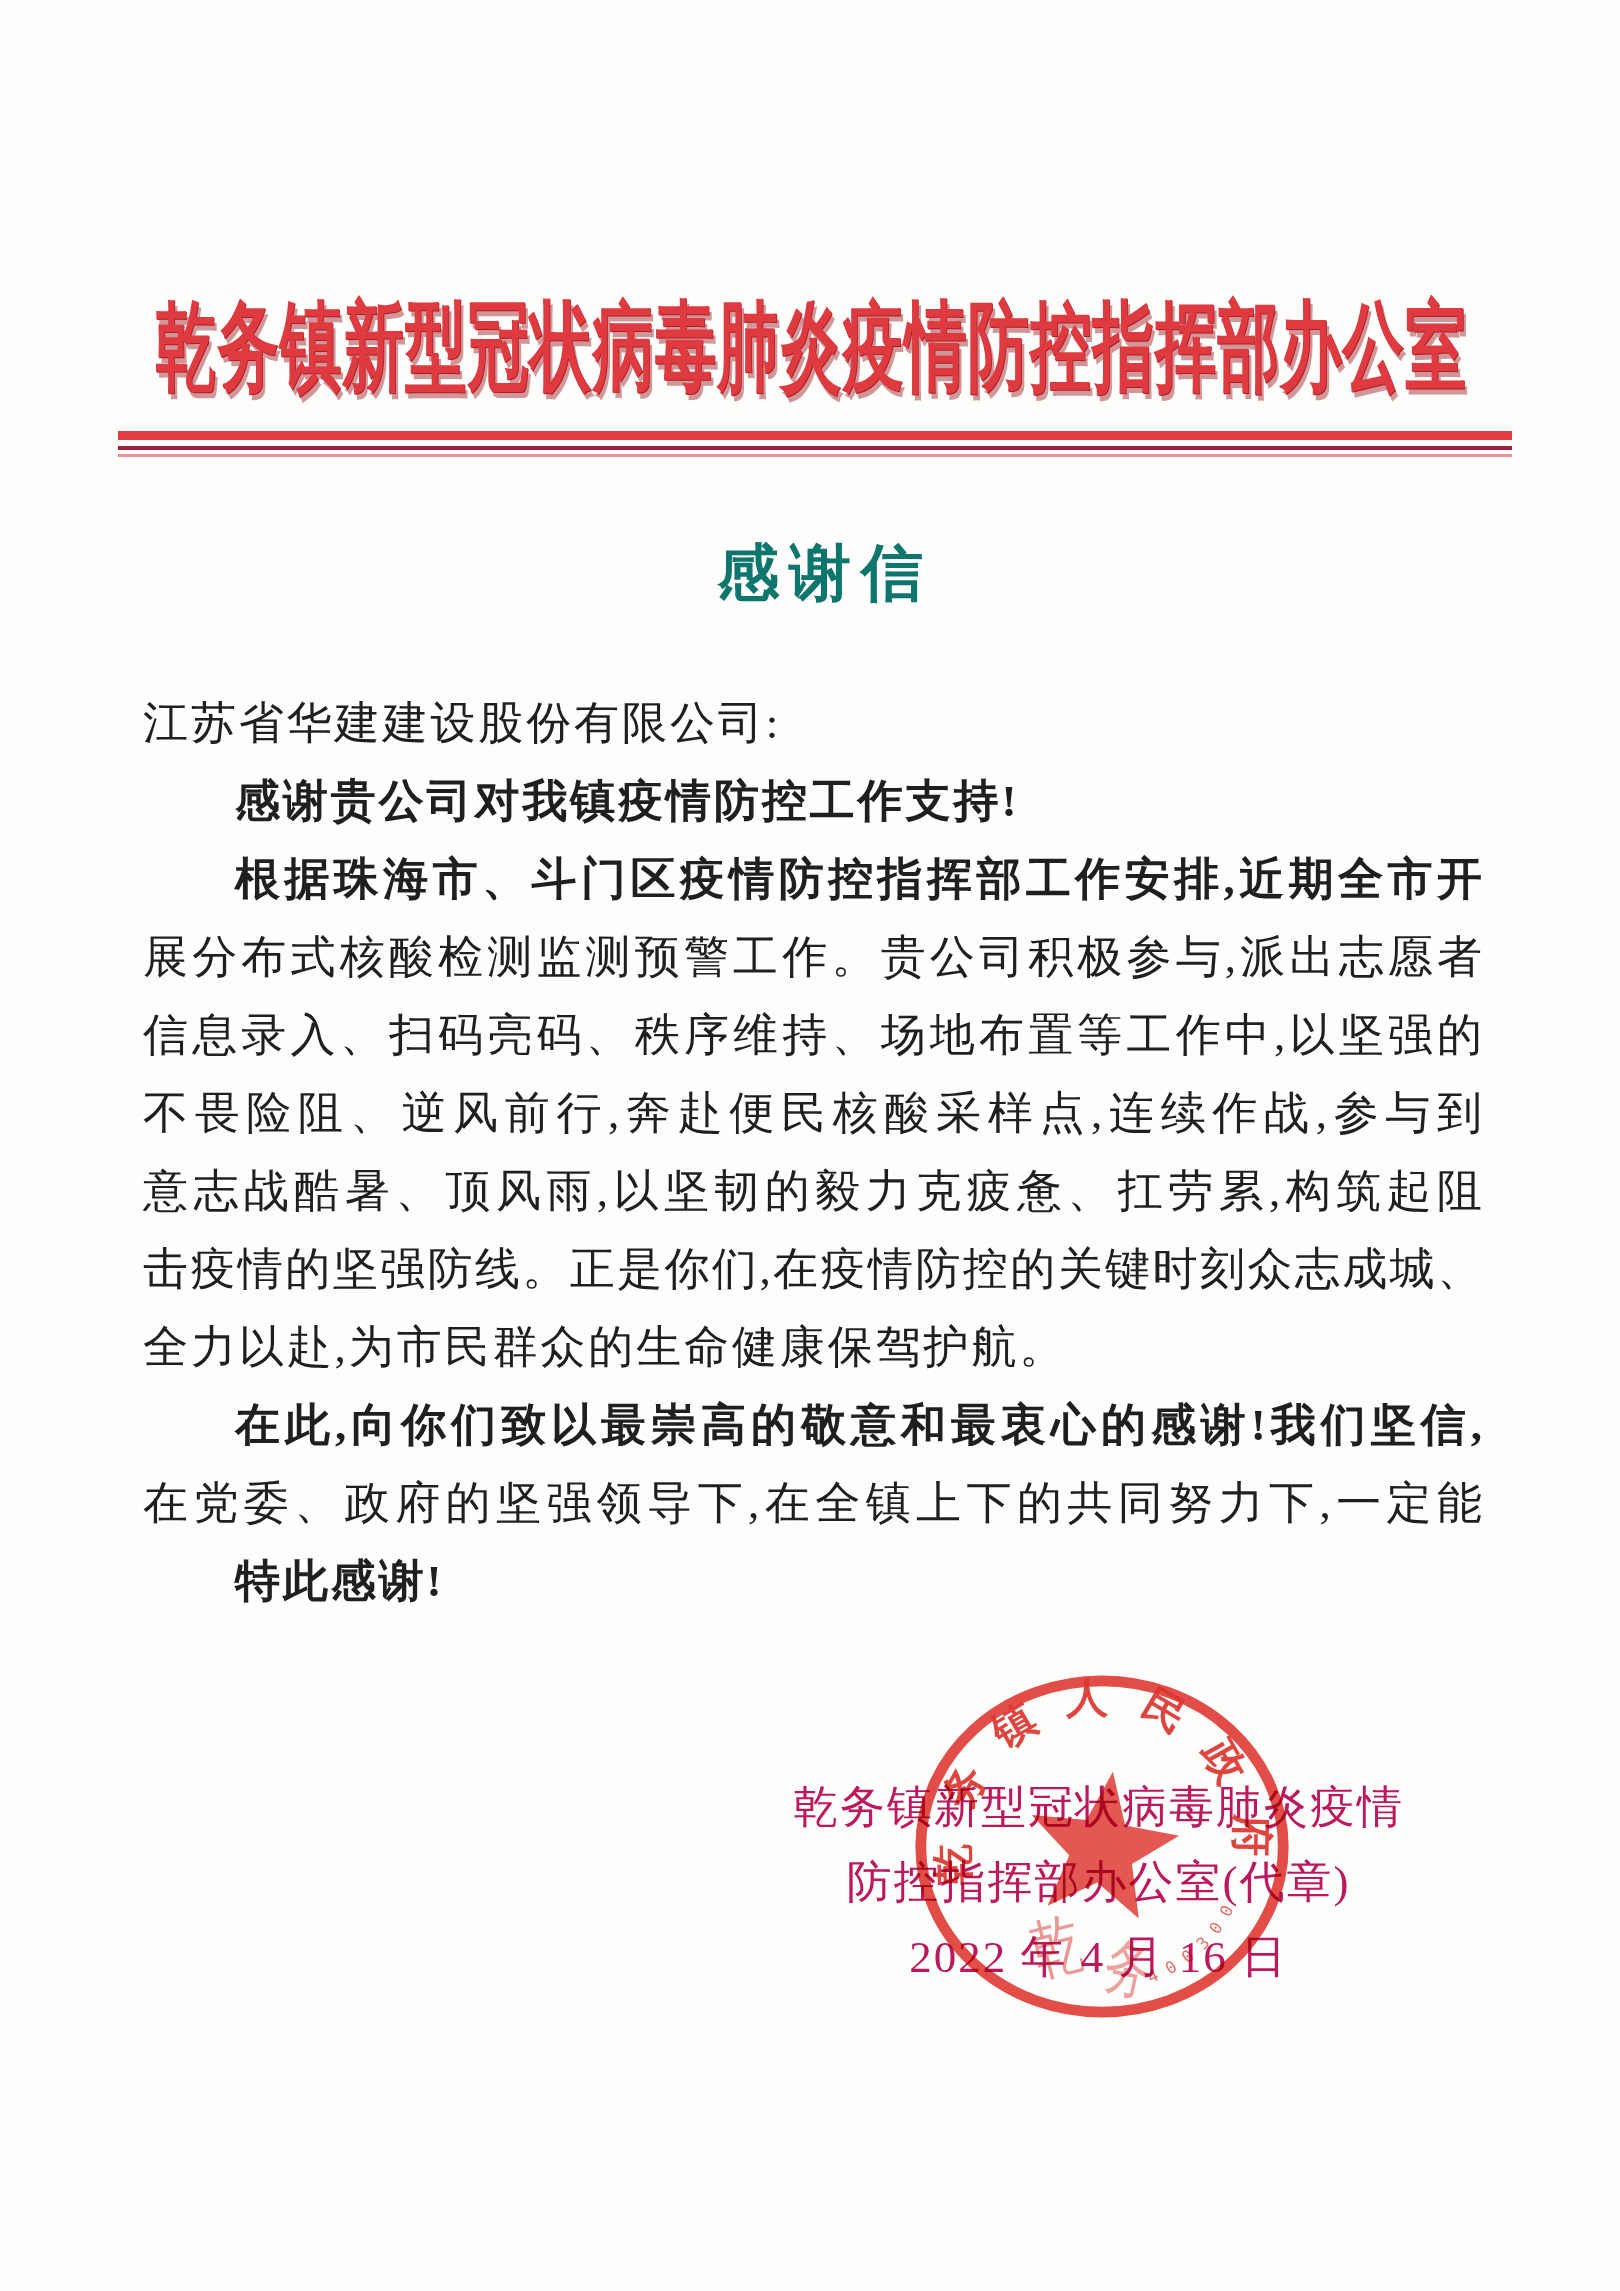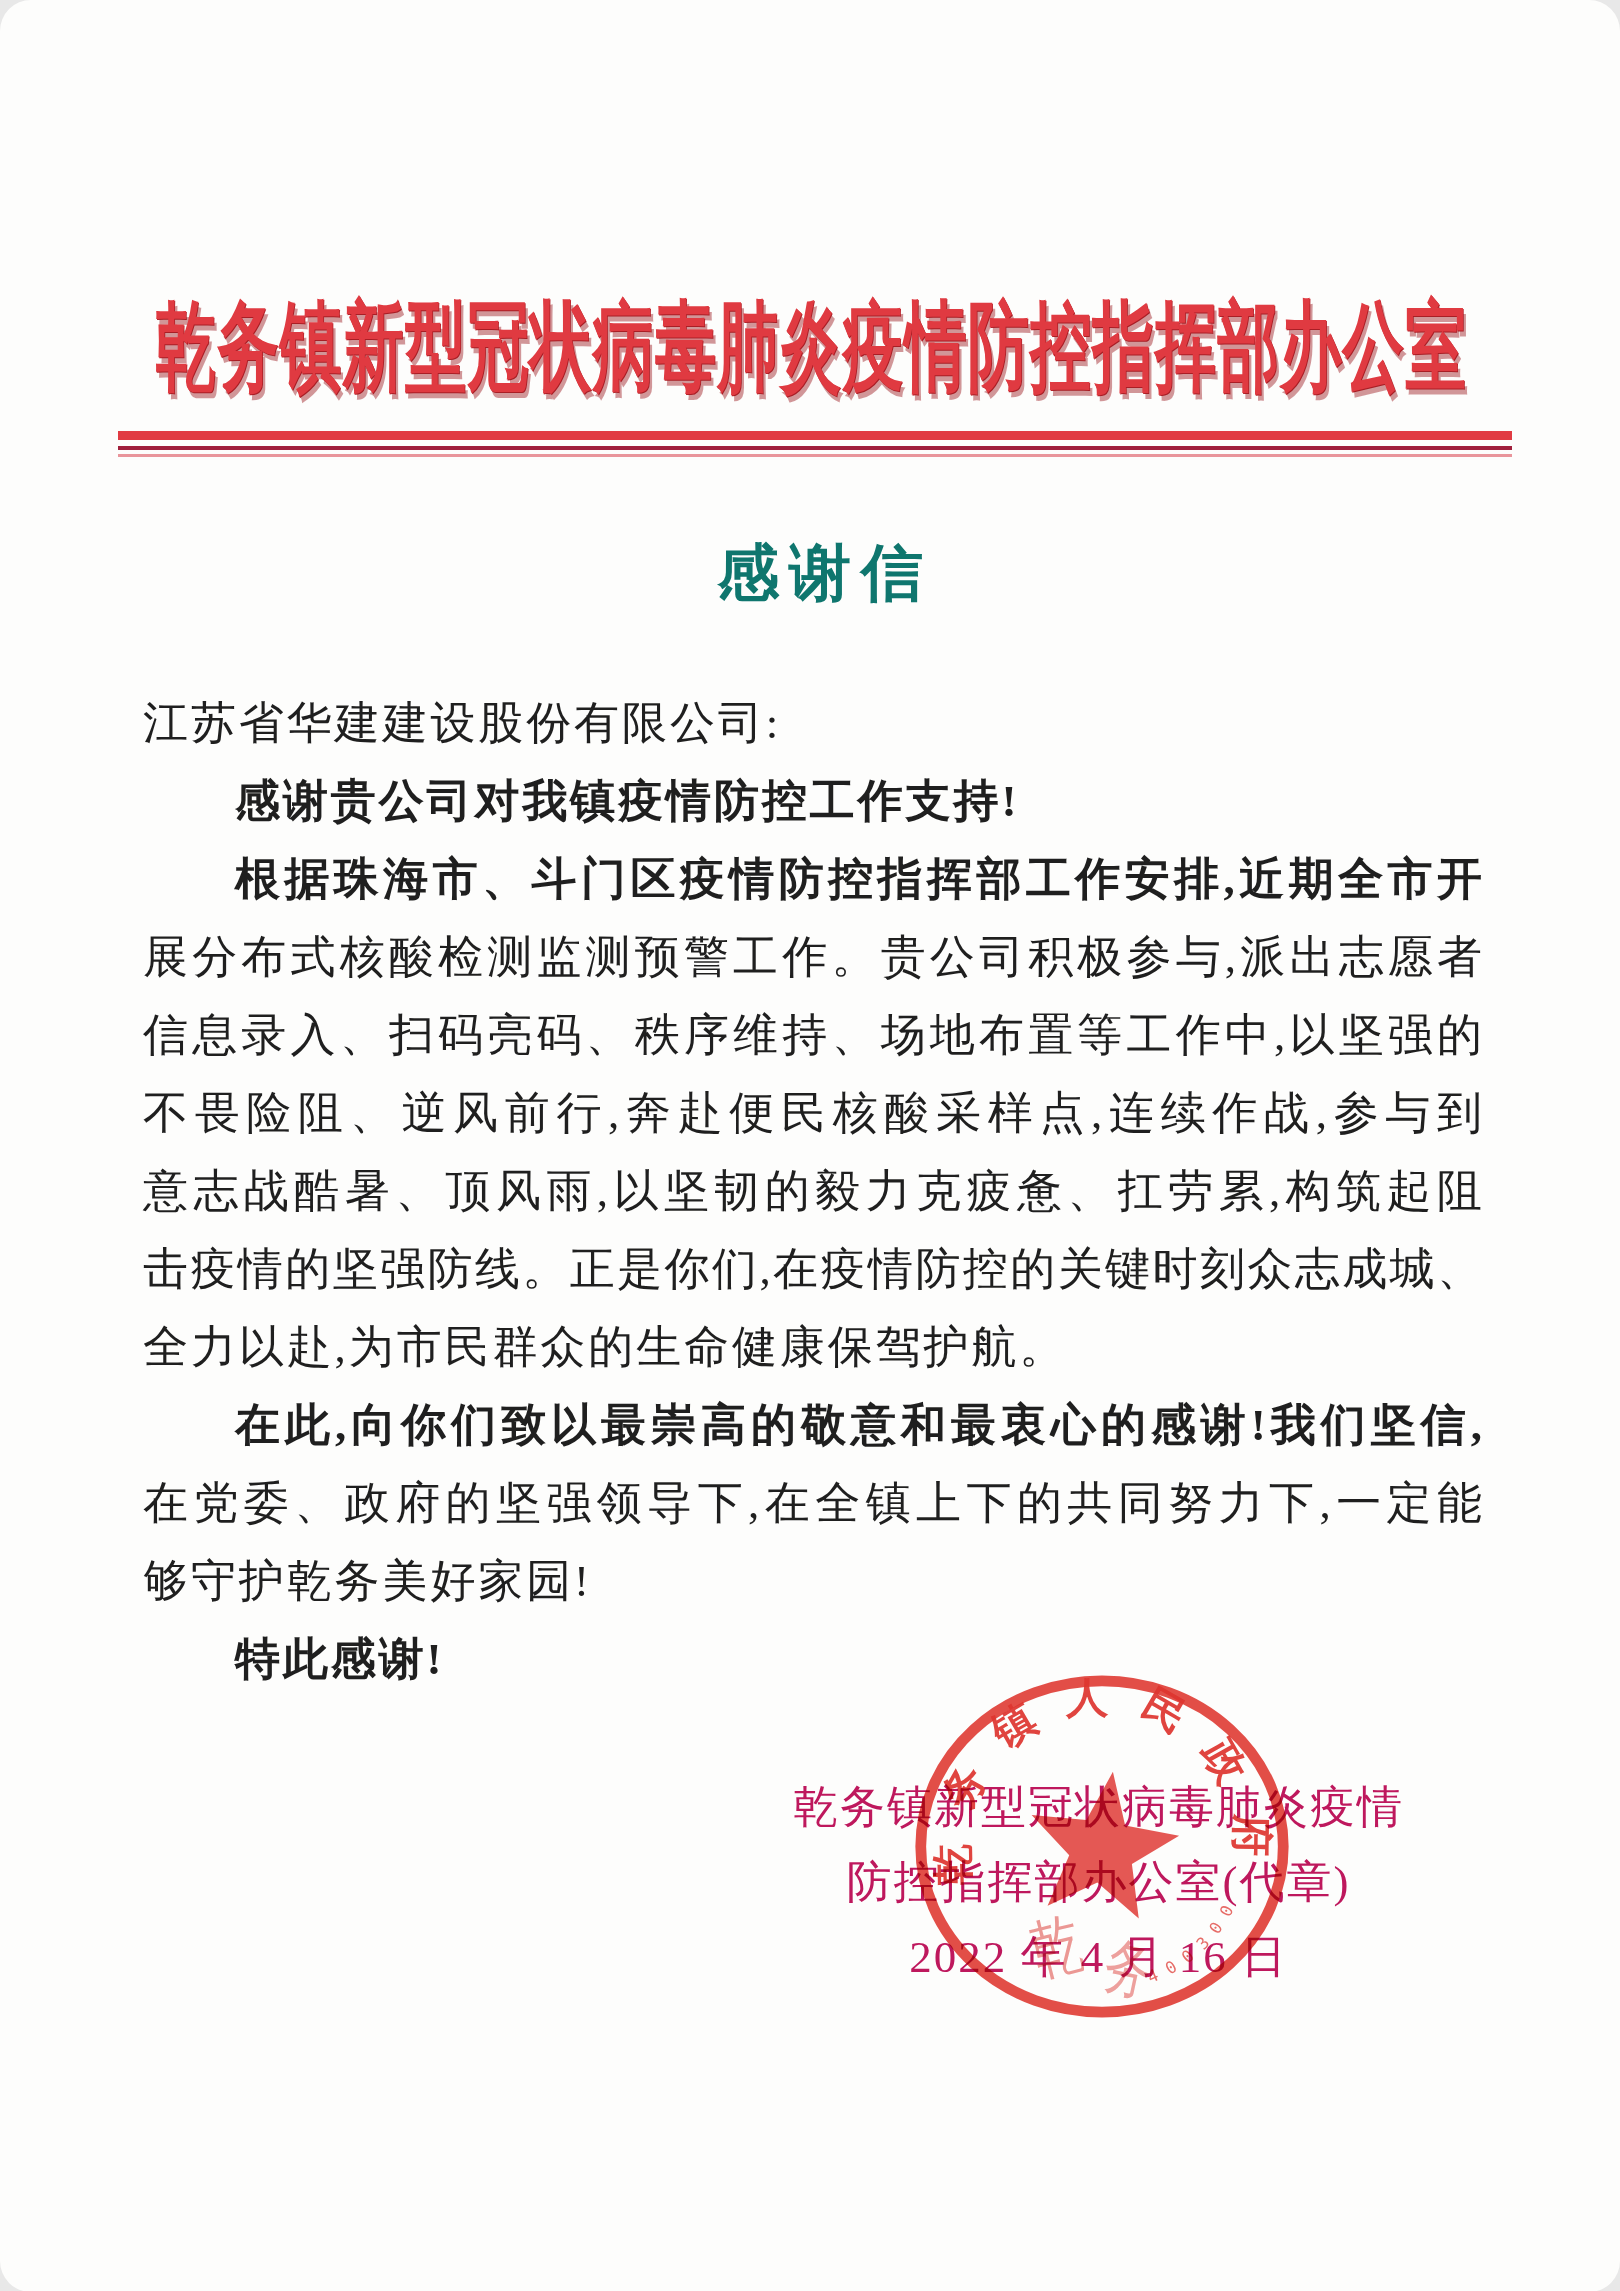--- a/index.html
+++ b/index.html
@@ -3,21 +3,20 @@
 <meta charset="utf-8">
 <style>
   html,body{margin:0;padding:0;background:#e8e8e8;}
   .page{
     position:relative;
     width:1620px;height:2292px;
     margin:0 auto;
     background:#fdfdfc;
     overflow:hidden;
     font-family:"Liberation Serif","DejaVu Serif",serif;
-    border-radius:31px;
   }
   
   .letterhead{
     position:absolute;top:292px;left:155px;
     font-size:98px;line-height:110px;font-weight:bold;
     color:#e03a41;
     white-space:nowrap;
     transform:scaleX(0.625);
     transform-origin:left center;
     text-shadow:4.9px 5.9px 0 rgba(155,25,30,0.45), 1px 1px 0 #b5242b;
@@ -83,21 +82,20 @@
     <div class="bl indent">感谢贵公司对我镇疫情防控工作支持!</div>
     <div class="bl indent fill">根据珠海市、斗门区疫情防控指挥部工作安排,近期全市开</div>
     <div class="bl fill">展分布式核酸检测监测预警工作。贵公司积极参与,派出志愿者</div>
     <div class="bl fill">信息录入、扫码亮码、秩序维持、场地布置等工作中,以坚强的</div>
     <div class="bl fill">不畏险阻、逆风前行,奔赴便民核酸采样点,连续作战,参与到</div>
     <div class="bl fill">意志战酷暑、顶风雨,以坚韧的毅力克疲惫、扛劳累,构筑起阻</div>
     <div class="bl fill">击疫情的坚强防线。正是你们,在疫情防控的关键时刻众志成城、</div>
     <div class="bl">全力以赴,为市民群众的生命健康保驾护航。</div>
     <div class="bl indent fill">在此,向你们致以最崇高的敬意和最衷心的感谢!我们坚信,</div>
     <div class="bl fill">在党委、政府的坚强领导下,在全镇上下的共同努力下,一定能</div>
-    <div class="bl">够守护乾务美好家园!</div>
     <div class="bl indent">特此感谢!</div>
   </div>
 
   <div class="sig-block">
     <div class="sig-line">乾务镇新型冠状病毒肺炎疫情</div>
     <div class="sig-line">防控指挥部办公室(代章)</div>
     <div class="sig-line">2022 年 4 月 16 日</div>
   </div>
 
   <div class="seal">

